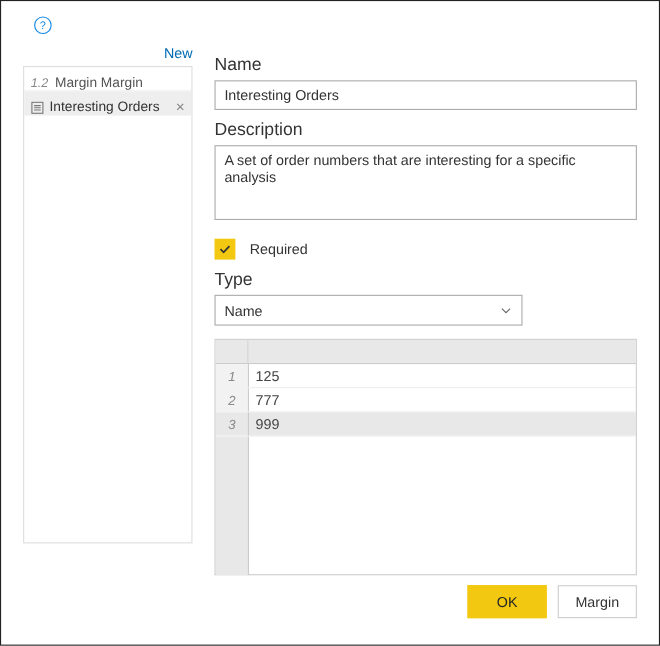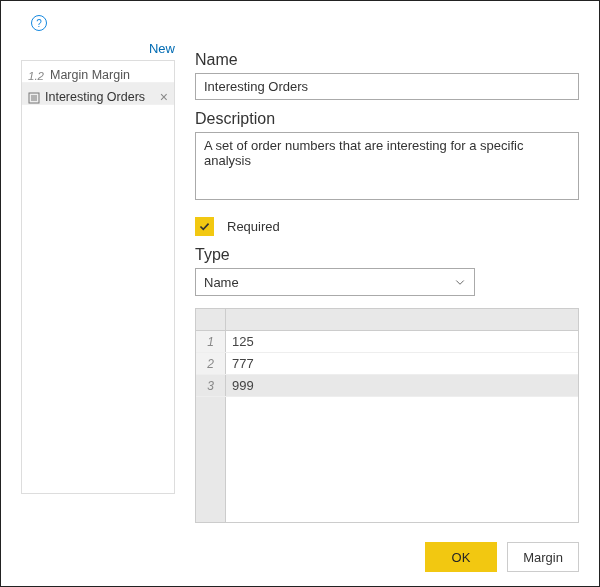--- a/index.html
+++ b/index.html
@@ -183,21 +183,21 @@
   }
   .grid-row.selected .idx-col,
   .grid-row.selected .val-col {
     background: #e8e8e8;
   }
   .grid-body { flex: 1; overflow: auto; display: flex; }
   .grid-rows { flex: 1; }
   .footer {
     position: absolute;
     right: 20px;
-    bottom: 14px;
+    bottom: 24px;
     display: flex;
     gap: 10px;
   }
   .btn {
     min-width: 72px;
     height: 30px;
     display: inline-flex;
     align-items: center;
     justify-content: center;
     border: 1px solid #ccc;

